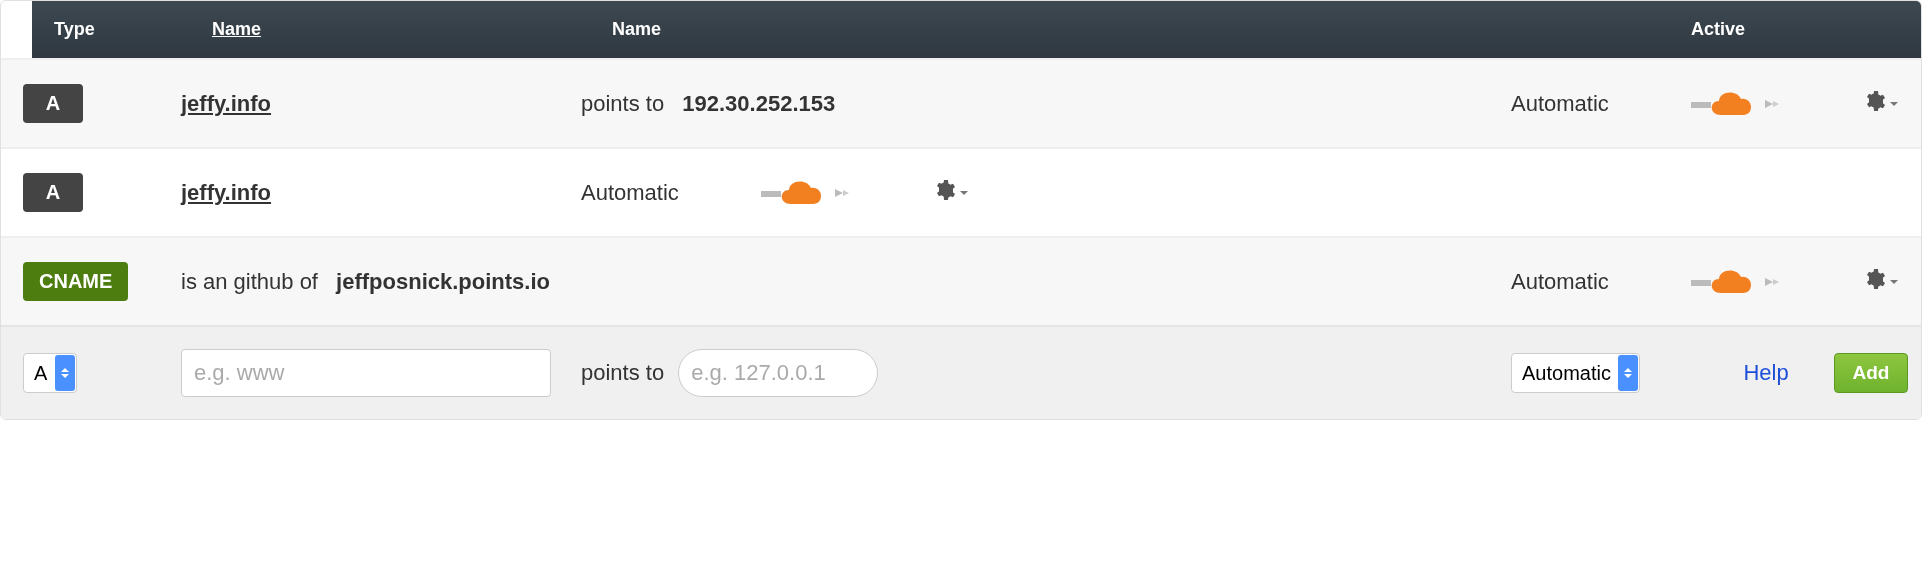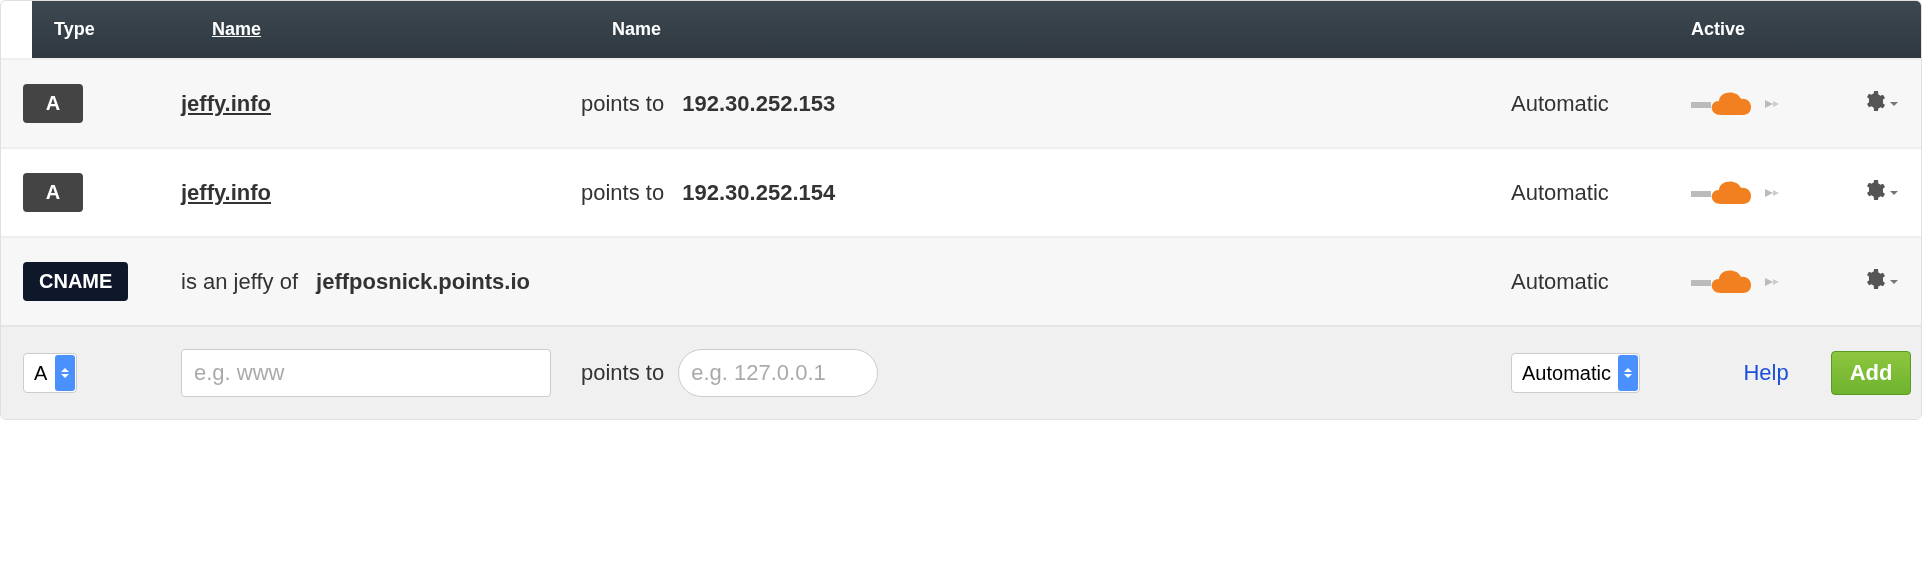--- a/index.html
+++ b/index.html
@@ -45,21 +45,21 @@
     display: inline-block;
     color: #fff;
     font-weight: bold;
     font-size: 20px;
     padding: 8px 16px;
     border-radius: 4px;
     min-width: 60px;
     text-align: center;
   }
   .badge.a     { background: #444; }
-  .badge.cname { background: #0f172a; }
+  .badge.cname { background: #4d7c0f; }
 
   .name-cell { font-weight: bold; }
 
   .value-prefix { color: #333; }
   .value-target { font-weight: bold; margin-left: 12px; }
 
   .cloud-icon svg { display:block; }
 
   .gear-btn {
     display:flex; align-items:center; gap:2px;
@@ -116,21 +116,21 @@
     width: 100%;
   }
   .text-input::placeholder { color:#aaa; }
 
   .help-link { color:#1d4ed8; font-size:22px; cursor:pointer; }
   .add-btn {
     background: linear-gradient(#8ec63f, #6fb32e);
     color:#fff;
     border:1px solid #5a9a22;
     border-radius:4px;
-    font-size:22px;
+    font-size:19px;
     font-weight:bold;
     padding: 8px 18px;
     cursor:pointer;
   }
   .add-row .col-type   { padding-left:22px; }
   .add-row .col-name   { padding-right: 30px; }
   .add-row .col-value  { display:flex; align-items:center; gap:14px; }
   .add-row .col-ttl    { }
   .add-row .col-active { display:flex; align-items:center; justify-content:center; }
   .add-row .col-gear   { display:flex; align-items:center; justify-content:center; padding-right:20px;}
@@ -177,23 +177,20 @@
               <path d="M2 4 l4 4 l4 -4 Z" fill="#777"></path>
             </svg>
       </span>
     </div>
       </div>
       <div class="data-row">
     <div class="col-type">
       <span class="badge a">A</span>
     </div>
     <div class="col-name name-cell">jeffy.info</div>
-    <div class="col-value">
-      <span class="value-prefix">points to </span><span class="value-target">192.30.252.154</span>
-    </div>
     <div class="col-ttl">Automatic</div>
     <div class="col-active">
       <span class="cloud-icon">
 <svg width="90" height="34" viewBox="0 0 90 34">
   <rect x="0" y="15" width="20" height="6" fill="#bbb"></rect>
   <path d="M30 28 C18 28 18 14 28 14 C28 4 46 2 50 12 C62 10 64 28 52 28 Z" fill="#f38020"></path>
   <path d="M66 17 l8 0 l0 -4 l8 4 l-8 4 l0 -4 Z" fill="#bbb"></path>
   <path d="M76 17 l6 0 l0 -3 l6 3 l-6 3 l0 -3 Z" fill="#ccc"></path>
 </svg></span>
     </div>
@@ -207,21 +204,21 @@
               <path d="M2 4 l4 4 l4 -4 Z" fill="#777"></path>
             </svg>
       </span>
     </div>
       </div>
       <div class="data-row">
     <div class="col-type">
       <span class="badge cname">CNAME</span>
     </div>
     <div class="col-value">
-      <span class="value-prefix">is an jeffy of </span><span class="value-target">jeffposnick.points.io</span>
+      <span class="value-prefix">is an github of </span><span class="value-target">jeffposnick.points.io</span>
     </div>
     <div class="col-ttl">Automatic</div>
     <div class="col-active">
       <span class="cloud-icon">
 <svg width="90" height="34" viewBox="0 0 90 34">
   <rect x="0" y="15" width="20" height="6" fill="#bbb"></rect>
   <path d="M30 28 C18 28 18 14 28 14 C28 4 46 2 50 12 C62 10 64 28 52 28 Z" fill="#f38020"></path>
   <path d="M66 17 l8 0 l0 -4 l8 4 l-8 4 l0 -4 Z" fill="#bbb"></path>
   <path d="M76 17 l6 0 l0 -3 l6 3 l-6 3 l0 -3 Z" fill="#ccc"></path>
 </svg></span>

